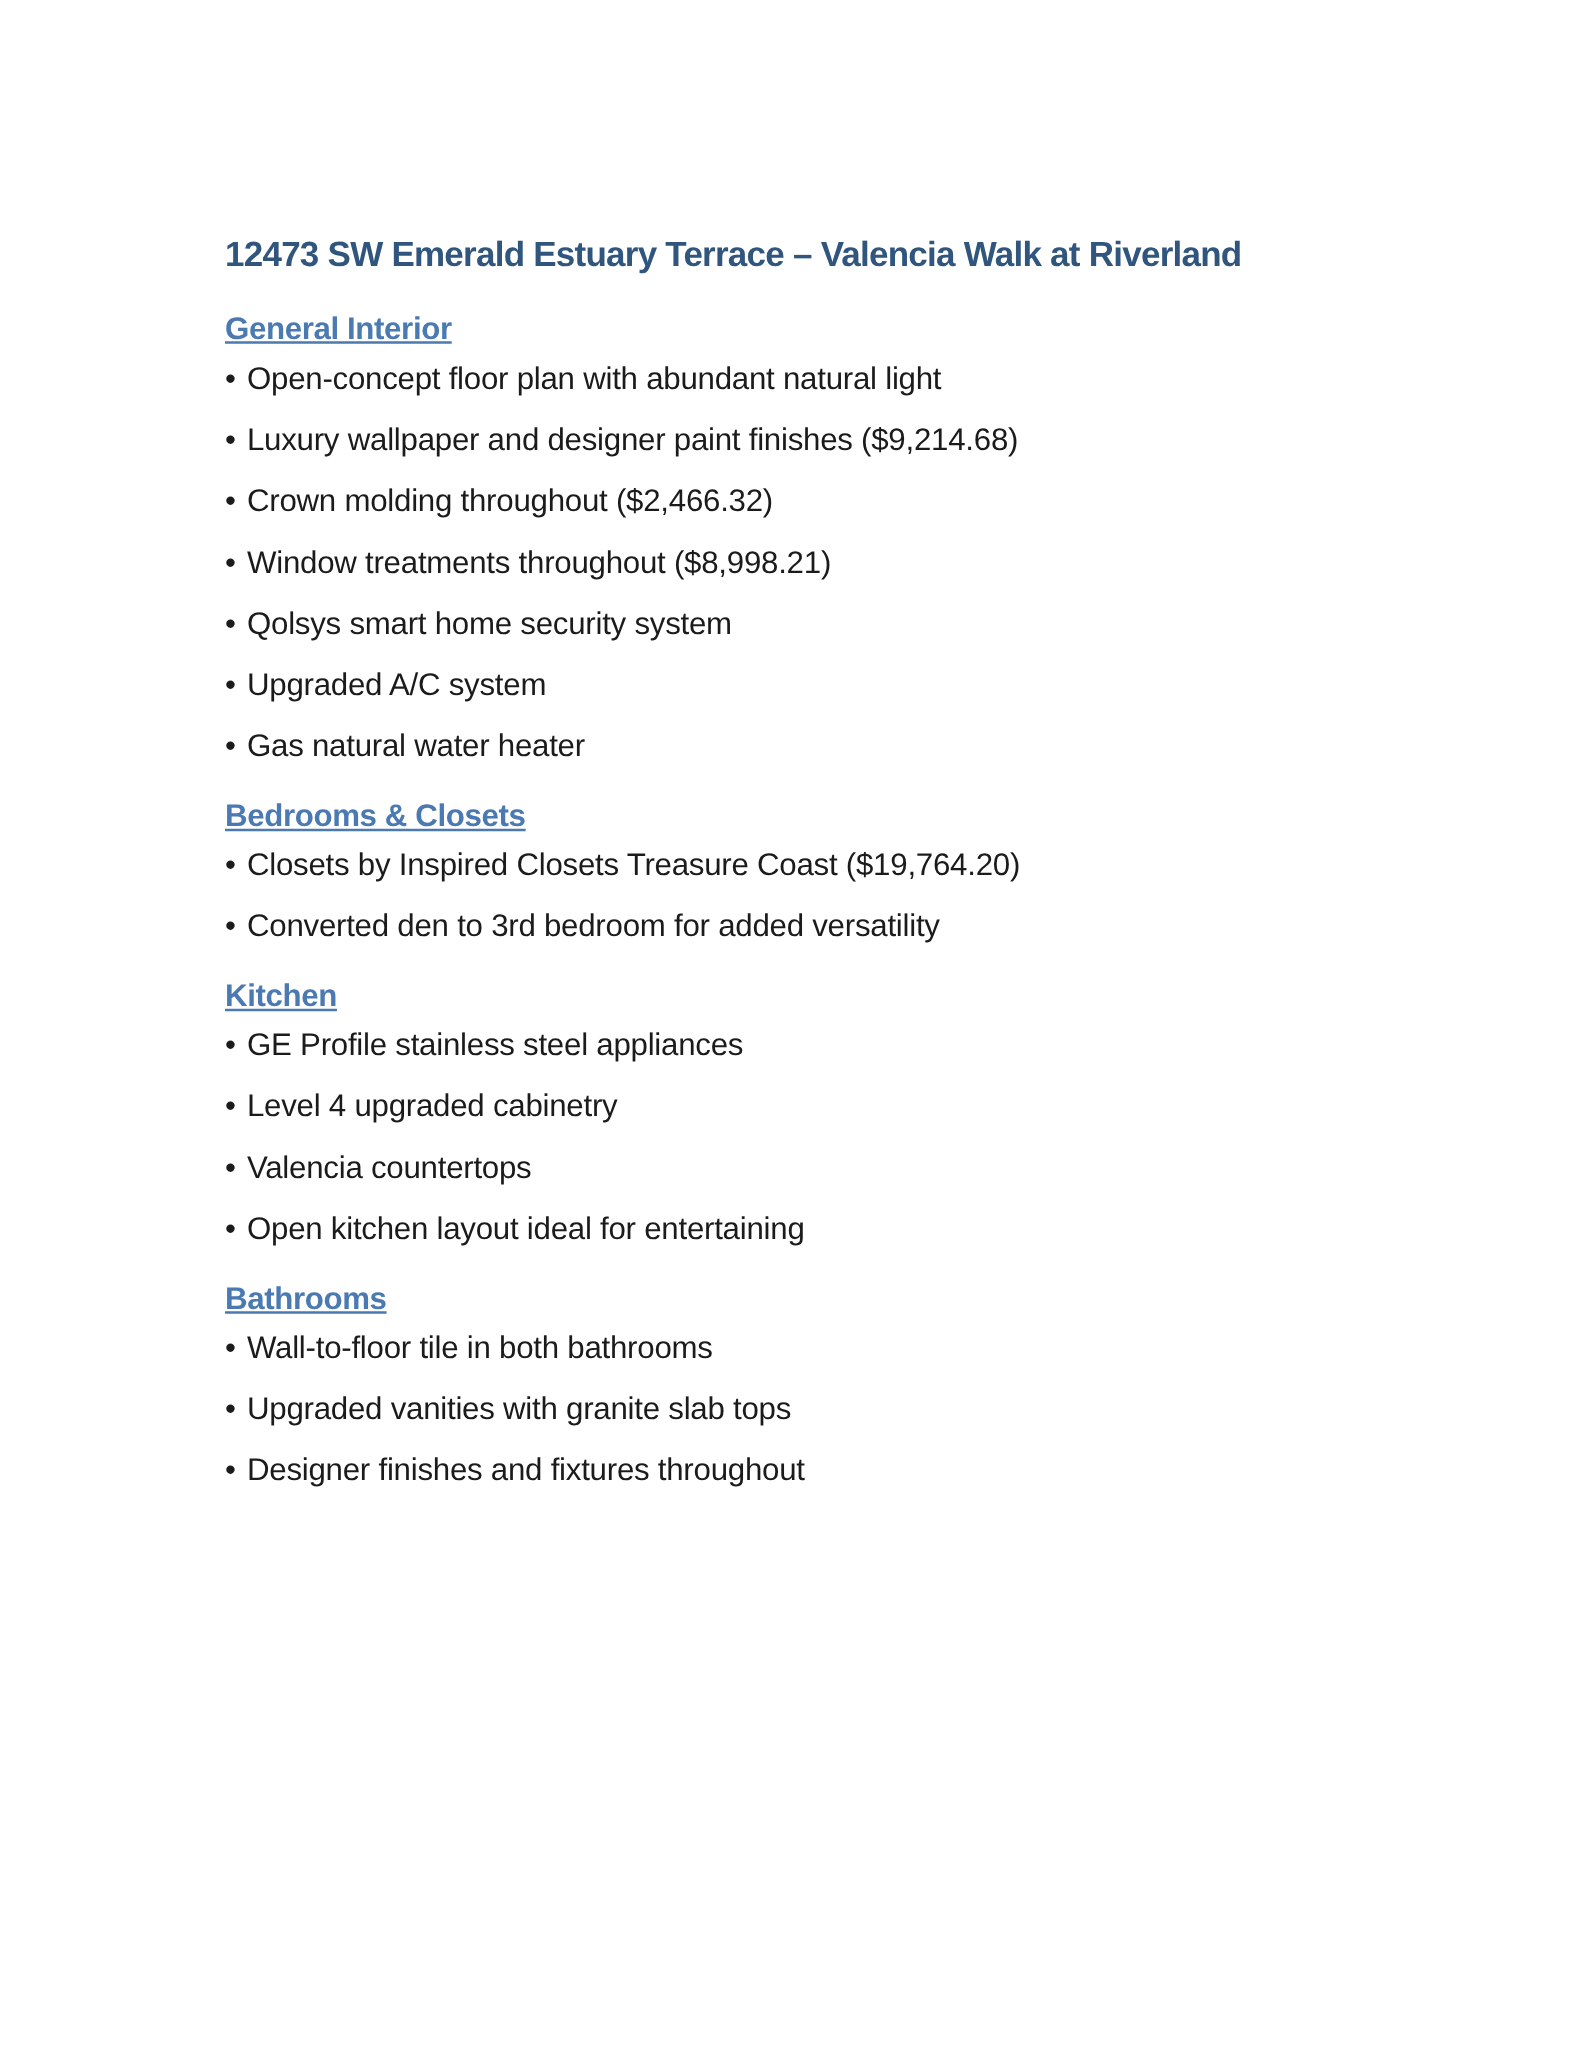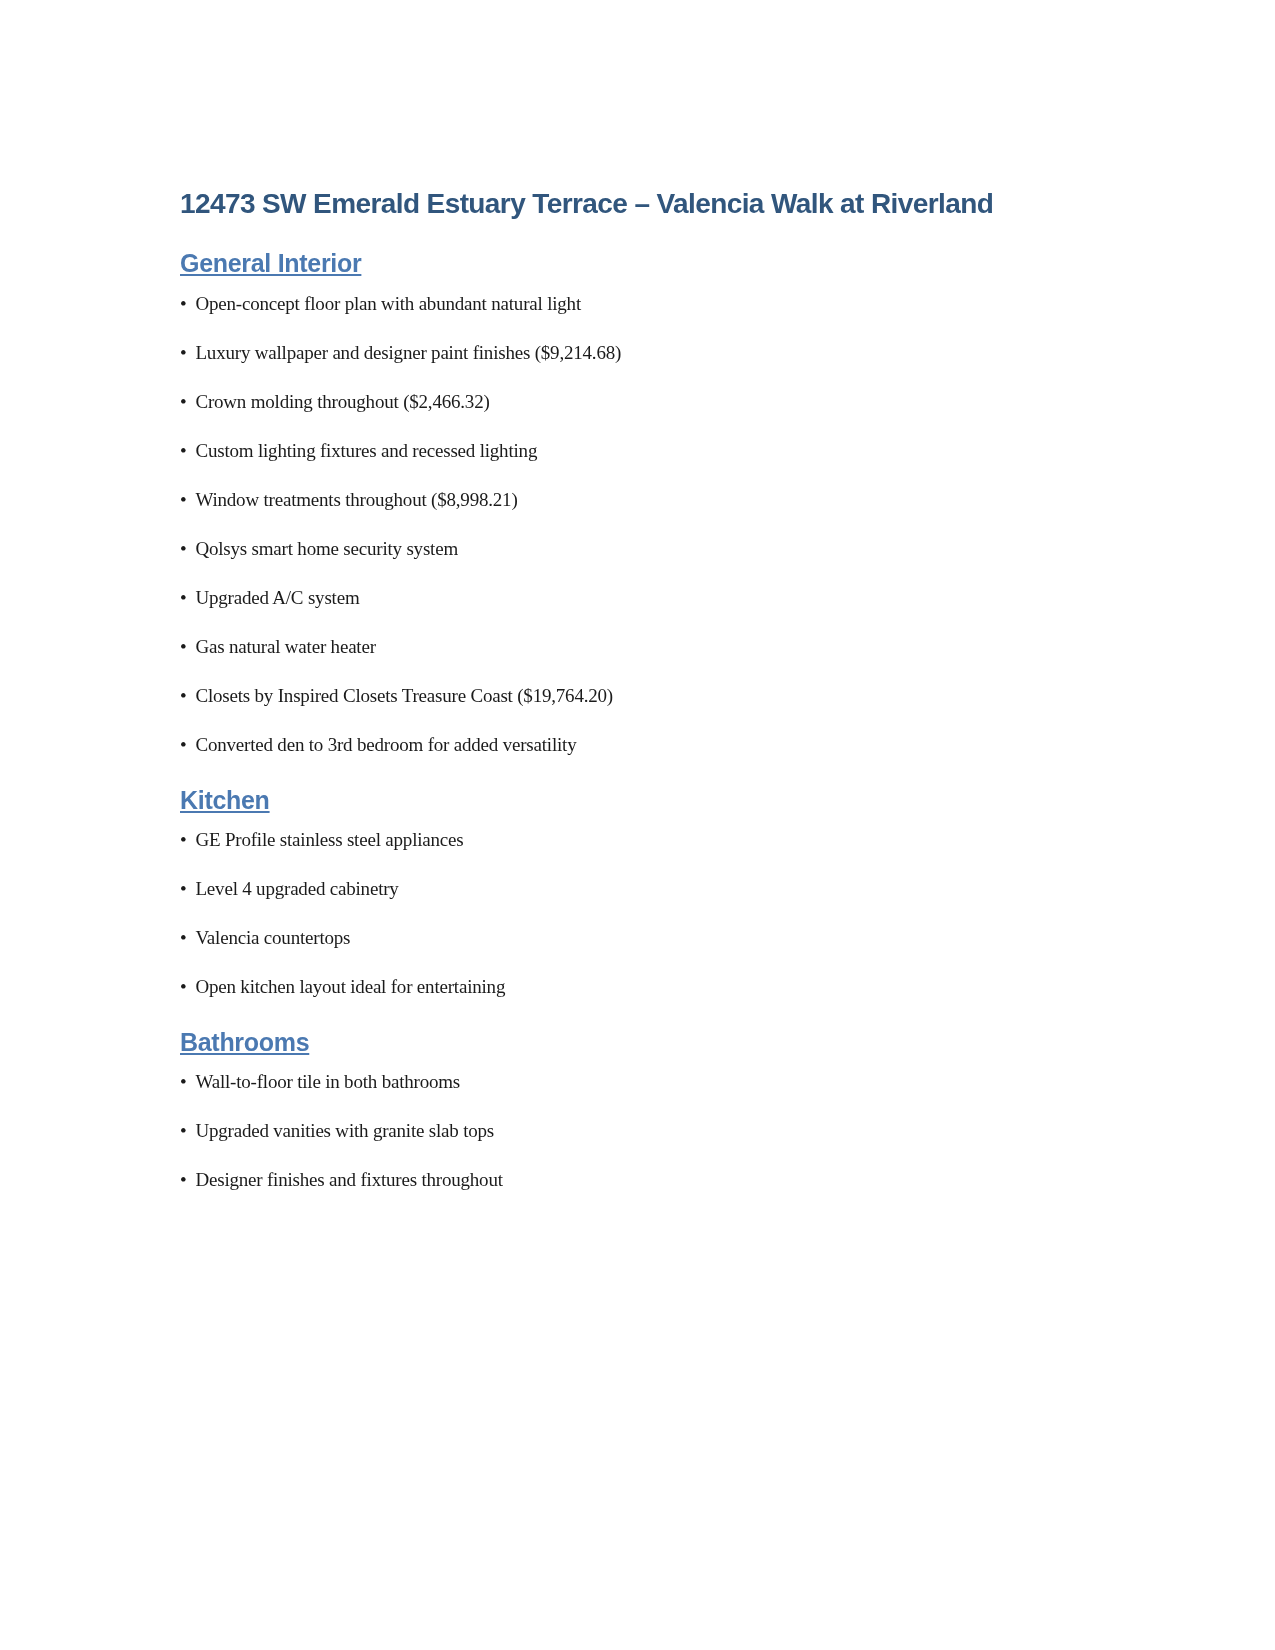--- a/index.html
+++ b/index.html
@@ -51,22 +51,22 @@
     letter-spacing:-0.3px;
     color:var(--section-color);
     text-decoration:underline;
   }
   ul.bullet-list{
     margin:9px 0 0 0;
     padding:0;
     list-style:none;
   }
   ul.bullet-list li{
-    font-family:Liberation Serif, serif;
-    font-size:19px;
+    font-family:Liberation Sans, sans-serif;
+    font-size:25px;
     line-height:29px;
     letter-spacing:-0.2px;
     color:var(--body-color);
     margin:0 0 20px 0;
     white-space:nowrap;
   }
   .bullet{
     display:inline-block;
     margin-right:9px;
     color:var(--body-color);
@@ -80,29 +80,29 @@
     <h1 class="doc-title">12473 SW Emerald Estuary Terrace – Valencia Walk at Riverland</h1>
 
 
     <div id="sections">
   <section class="doc-section">
     <h3>General Interior</h3>
     <ul class="bullet-list">
             <li><span class="bullet">•</span><span>Open-concept floor plan with abundant natural light</span></li>
             <li><span class="bullet">•</span><span>Luxury wallpaper and designer paint finishes ($9,214.68)</span></li>
             <li><span class="bullet">•</span><span>Crown molding throughout ($2,466.32)</span></li>
-            <li><span class="bullet">•</span><span>Custom lighting fixtures and recessed lighting</span></li>
             <li><span class="bullet">•</span><span>Window treatments throughout ($8,998.21)</span></li>
             <li><span class="bullet">•</span><span>Qolsys smart home security system</span></li>
             <li><span class="bullet">•</span><span>Upgraded A/C system</span></li>
             <li><span class="bullet">•</span><span>Gas natural water heater</span></li>
           </ul>
   </section>
 
   <section class="doc-section">
+    <h3>Bedrooms &amp; Closets</h3>
     <ul class="bullet-list">
             <li><span class="bullet">•</span><span>Closets by Inspired Closets Treasure Coast ($19,764.20)</span></li>
             <li><span class="bullet">•</span><span>Converted den to 3rd bedroom for added versatility</span></li>
           </ul>
   </section>
 
   <section class="doc-section">
     <h3>Kitchen</h3>
     <ul class="bullet-list">
             <li><span class="bullet">•</span><span>GE Profile stainless steel appliances</span></li>

